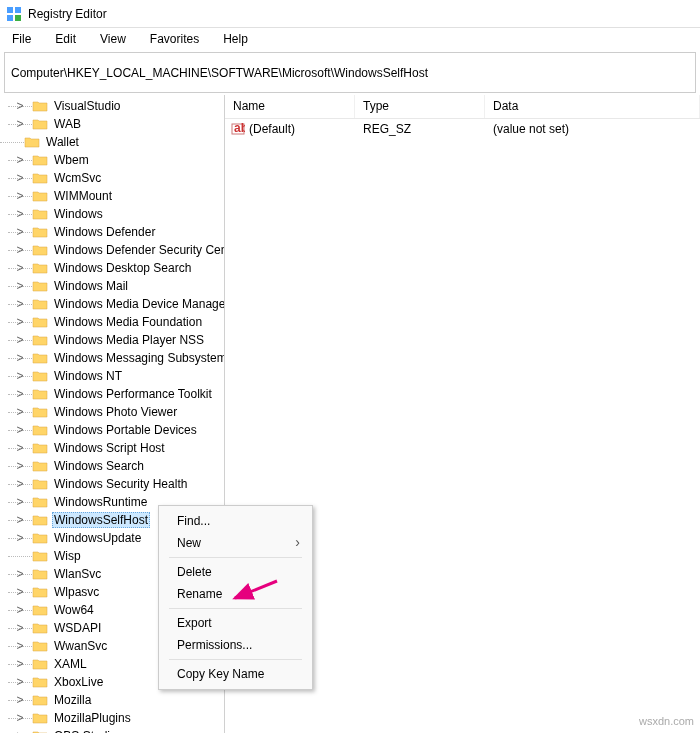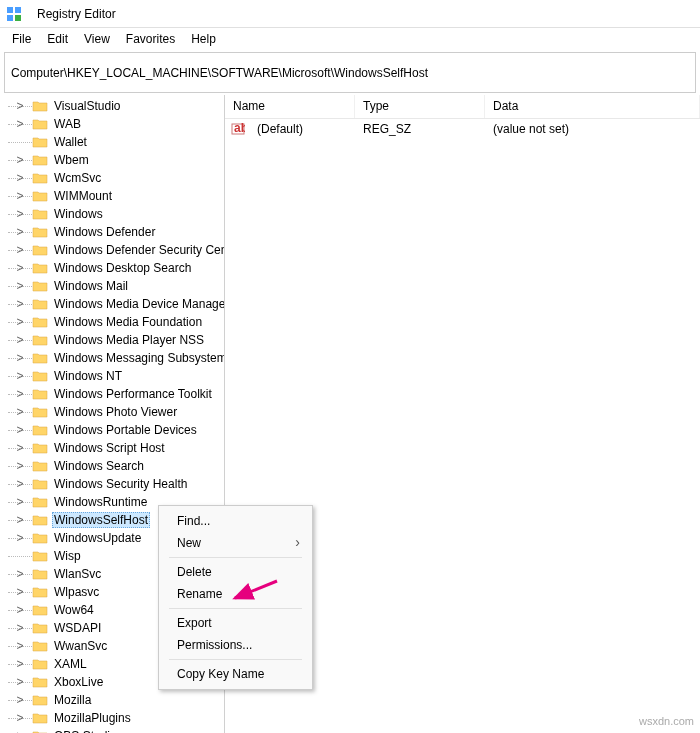--- a/index.html
+++ b/index.html
@@ -1,35 +1,35 @@
 <!DOCTYPE html>
 <html><head>
 <meta charset="utf-8">
 <style>
 *{margin:0;padding:0;box-sizing:border-box;font-family:"Segoe UI",Tahoma,sans-serif;font-size:12px;color:#000}
 body{background:#fff;width:700px;height:733px;overflow:hidden;position:relative}
-.titlebar{height:28px;display:flex;align-items:center;padding:0 6px;gap:15px;border-bottom:1px solid #e0e0e0}
+.titlebar{height:28px;display:flex;align-items:center;padding:0 6px;gap:6px;border-bottom:1px solid #e0e0e0}
 .titlebar .icon{width:16px;height:16px;display:flex;align-items:center;justify-content:center}
 .titlebar .title{font-size:12px}
-.menubar{height:22px;display:flex;align-items:center;padding:2px 4px;gap:0}
+.menubar{height:22px;display:flex;align-items:center;padding:2px 4px;gap:8px}
 .menubar .mi{padding:2px 8px;cursor:default}
 .addr{height:41px;border:1px solid #ccc;margin:2px 4px;padding:17px 6px;display:flex;align-items:center}
 .content{display:flex;height:calc(100% - 76px)}
 .tree{width:225px;border-right:1px solid #d0d0d0;overflow:hidden;padding-top:2px}
 .node{display:flex;align-items:center;height:18px;padding-left:8px;white-space:nowrap;overflow:hidden}
 .node .tw{width:24px;text-align:center;color:#666;font-size:12px;flex-shrink:0;position:relative}
 .node .tw::before{content:"";position:absolute;left:0;right:0;top:50%;border-top:1px dotted #bbb;z-index:-1}
 .node .fold{width:16px;height:14px;margin-right:4px;flex-shrink:0}
 .node .lbl{padding:0 2px}
 .node.sel .lbl{background:#cce8ff;border:1px dotted #6aa9e0;padding:0 1px}
 .lv{flex:1;position:relative}
 .lvhdr{display:flex;height:24px;border-bottom:1px solid #e8e8e8}
 .lvhdr .col{padding:4px 8px;border-right:1px solid #f0f0f0}
 .lvrow{display:flex;align-items:center;height:20px}
-.lvrow .c1{width:130px;padding-left:6px;display:flex;align-items:center;gap:12px}
+.lvrow .c1{width:130px;padding-left:6px;display:flex;align-items:center;gap:4px}
 .lvrow .c2{width:130px;padding-left:8px}
 .lvrow .c3{flex:1;padding-left:8px}
 .ctx{position:absolute;background:#f9f9f9;border:1px solid #ccc;box-shadow:2px 2px 4px rgba(0,0,0,.25);width:155px;padding:4px 2px}
 .ctx .it{padding:4px 16px;position:relative}
 .ctx .it.bold{font-weight:700}
 .ctx .sep{height:1px;background:#e0e0e0;margin:3px 8px}
 .ctx .sub::after{content:"›";position:absolute;right:10px;font-size:14px;top:2px;color:#555}
 .arrow{position:absolute}
 .wm{position:absolute;right:6px;bottom:6px;color:#aaa;font-size:11px}
 svg{display:block}
@@ -74,21 +74,21 @@
       </div>
       <div class="node" style="padding-left: 8px;">
         <span class="tw">&gt;</span>
         <span class="fold">
           <svg width="16" height="14" viewBox="0 0 16 14">
             <path d="M1 3 L6 3 L7 4 L15 4 L15 12 L1 12 Z" fill="#ffd568" stroke="#d9a642" stroke-width="0.5"></path>
           </svg>
         </span>
         <span class="lbl">WAB</span>
       </div>
-      <div class="node" style="padding-left: 8px;">
+      <div class="node" style="padding-left: 0;">
         <span class="tw"></span>
         <span class="fold">
           <svg width="16" height="14" viewBox="0 0 16 14">
             <path d="M1 3 L6 3 L7 4 L15 4 L15 12 L1 12 Z" fill="#ffd568" stroke="#d9a642" stroke-width="0.5"></path>
           </svg>
         </span>
         <span class="lbl">Wallet</span>
       </div>
       <div class="node" style="padding-left: 8px;">
         <span class="tw">&gt;</span>

